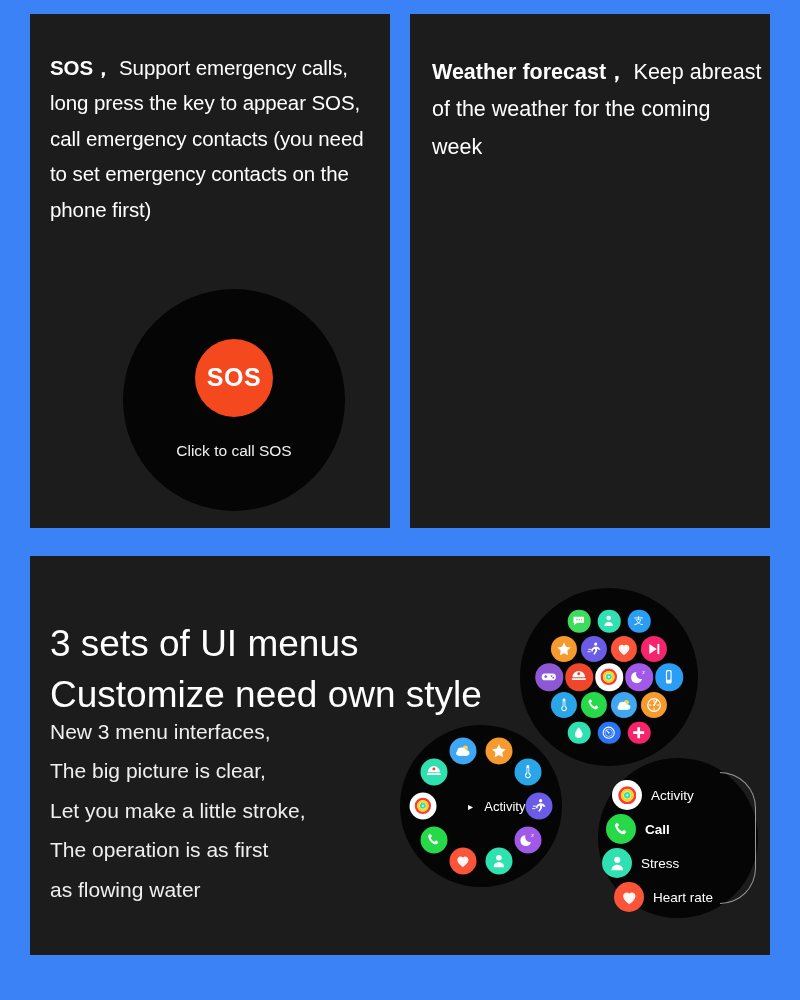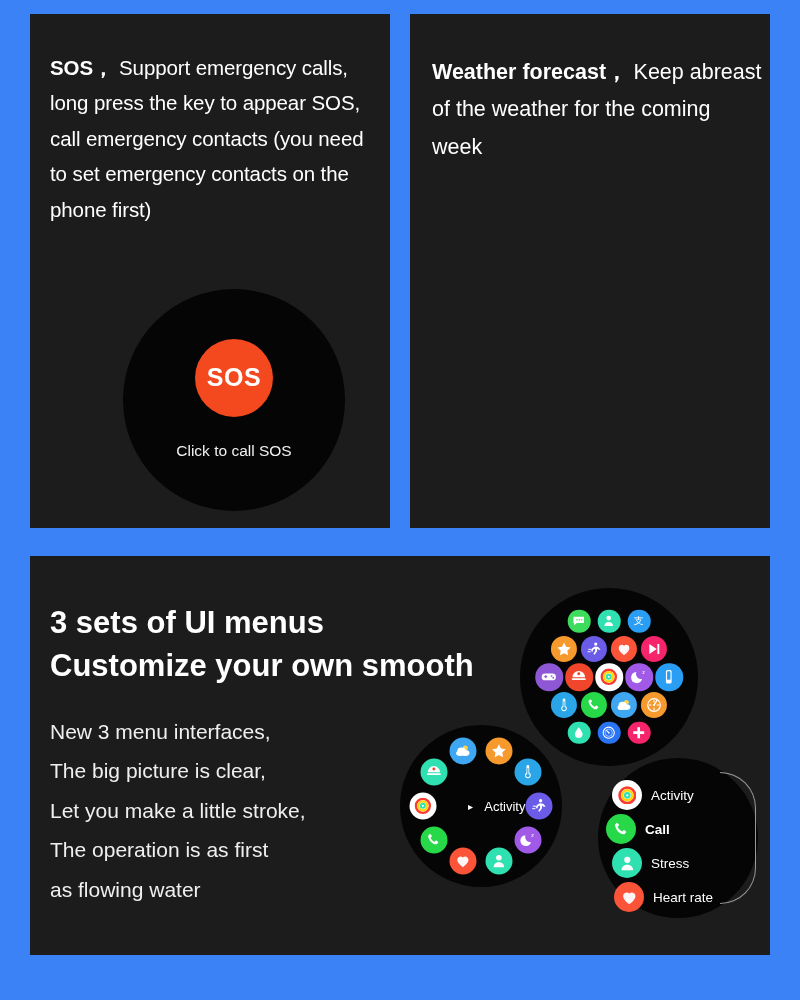--- a/index.html
+++ b/index.html
@@ -43,22 +43,22 @@
   #sos-button span {
     color: #fff; font-weight: bold; font-size: 25px; letter-spacing: 0.5px; text-align: right;
   }
   #sos-caption {
     position: absolute; left: 0; right: 0; top: 69%;
     text-align: center; color: #f1f1f1; font-size: 15.5px;
   }
 
   
   #menus-head {
-    position: absolute; left: 50px; top: 602px; width: 470px;
-    color: #fff; font-weight: bold; font-size: 31px; line-height: 1.38;
+    position: absolute; left: 50px; top: 618px; width: 470px;
+    color: #fff; font-weight: normal; font-size: 37px; line-height: 1.38;
   }
   #menus-body {
     position: absolute; left: 50px; top: 712px; width: 380px;
     color: #efefef; font-size: 21px; line-height: 1.88;
   }
 
   #watch-grid { left: 520px; top: 588px; width: 178px; height: 178px; }
   #watch-ring { left: 400px; top: 725px; width: 162px; height: 162px; }
   #watch-list { left: 598px; top: 758px; width: 160px; height: 160px; }
 
@@ -115,21 +115,21 @@
     <div class="copy copy-weather">
       <span class="lead">Weather forecast，</span><span> Keep abreast of the weather for the coming week</span>
     </div>
 
   </div>
 
   <div class="panel" id="panel-menus"></div>
 
   <div id="menus-head">
     <div>3 sets of UI menus</div>
-    <div>Customize your own smooth</div>
+    <div>Customize need own style</div>
   </div>
 
   <div id="menus-body">
     <div>New 3 menu interfaces,</div>
     <div>The big picture is clear,</div>
     <div>Let you make a little stroke,</div>
     <div>The operation is as first</div>
     <div>as flowing water</div>
   </div>
 
@@ -338,21 +338,21 @@
         <span class="lbl">Activity</span>
       </div>
       <div class="list-row" style="top: 56px; left: 8px; font-weight: bold;">
         <div class="list-ic" style="background: rgb(39, 217, 72);">
           <svg viewBox="0 0 24 24">
             <path d="M6.4 3.4l3.1 3.1-2.3 2.3c1.1 2.7 3.3 4.9 6 6l2.3-2.3 3.1 3.1-2.7 2.7C11 19.4 4.6 13 3.7 6.1z" fill="#fff"></path>
           </svg>
         </div>
         <span class="lbl">Call</span>
       </div>
-      <div class="list-row" style="top: 90px; left: 14px; align-items: center;">
+      <div class="list-row" style="top: 90px; left: 4px; align-items: center;">
         <div class="list-ic" style="background: rgb(47, 224, 176);">
           <svg viewBox="0 0 24 24">
             <circle cx="12" cy="7.5" r="4" fill="#fff"></circle>
             <path d="M4.5 21c0-4.3 3.4-7 7.5-7s7.5 2.7 7.5 7z" fill="#fff"></path>
           </svg>
         </div>
         <span class="lbl">Stress</span>
       </div>
       <div class="list-row" style="top: 124px; left: 16px;">
         <div class="list-ic" style="background: rgb(251, 84, 56);">

